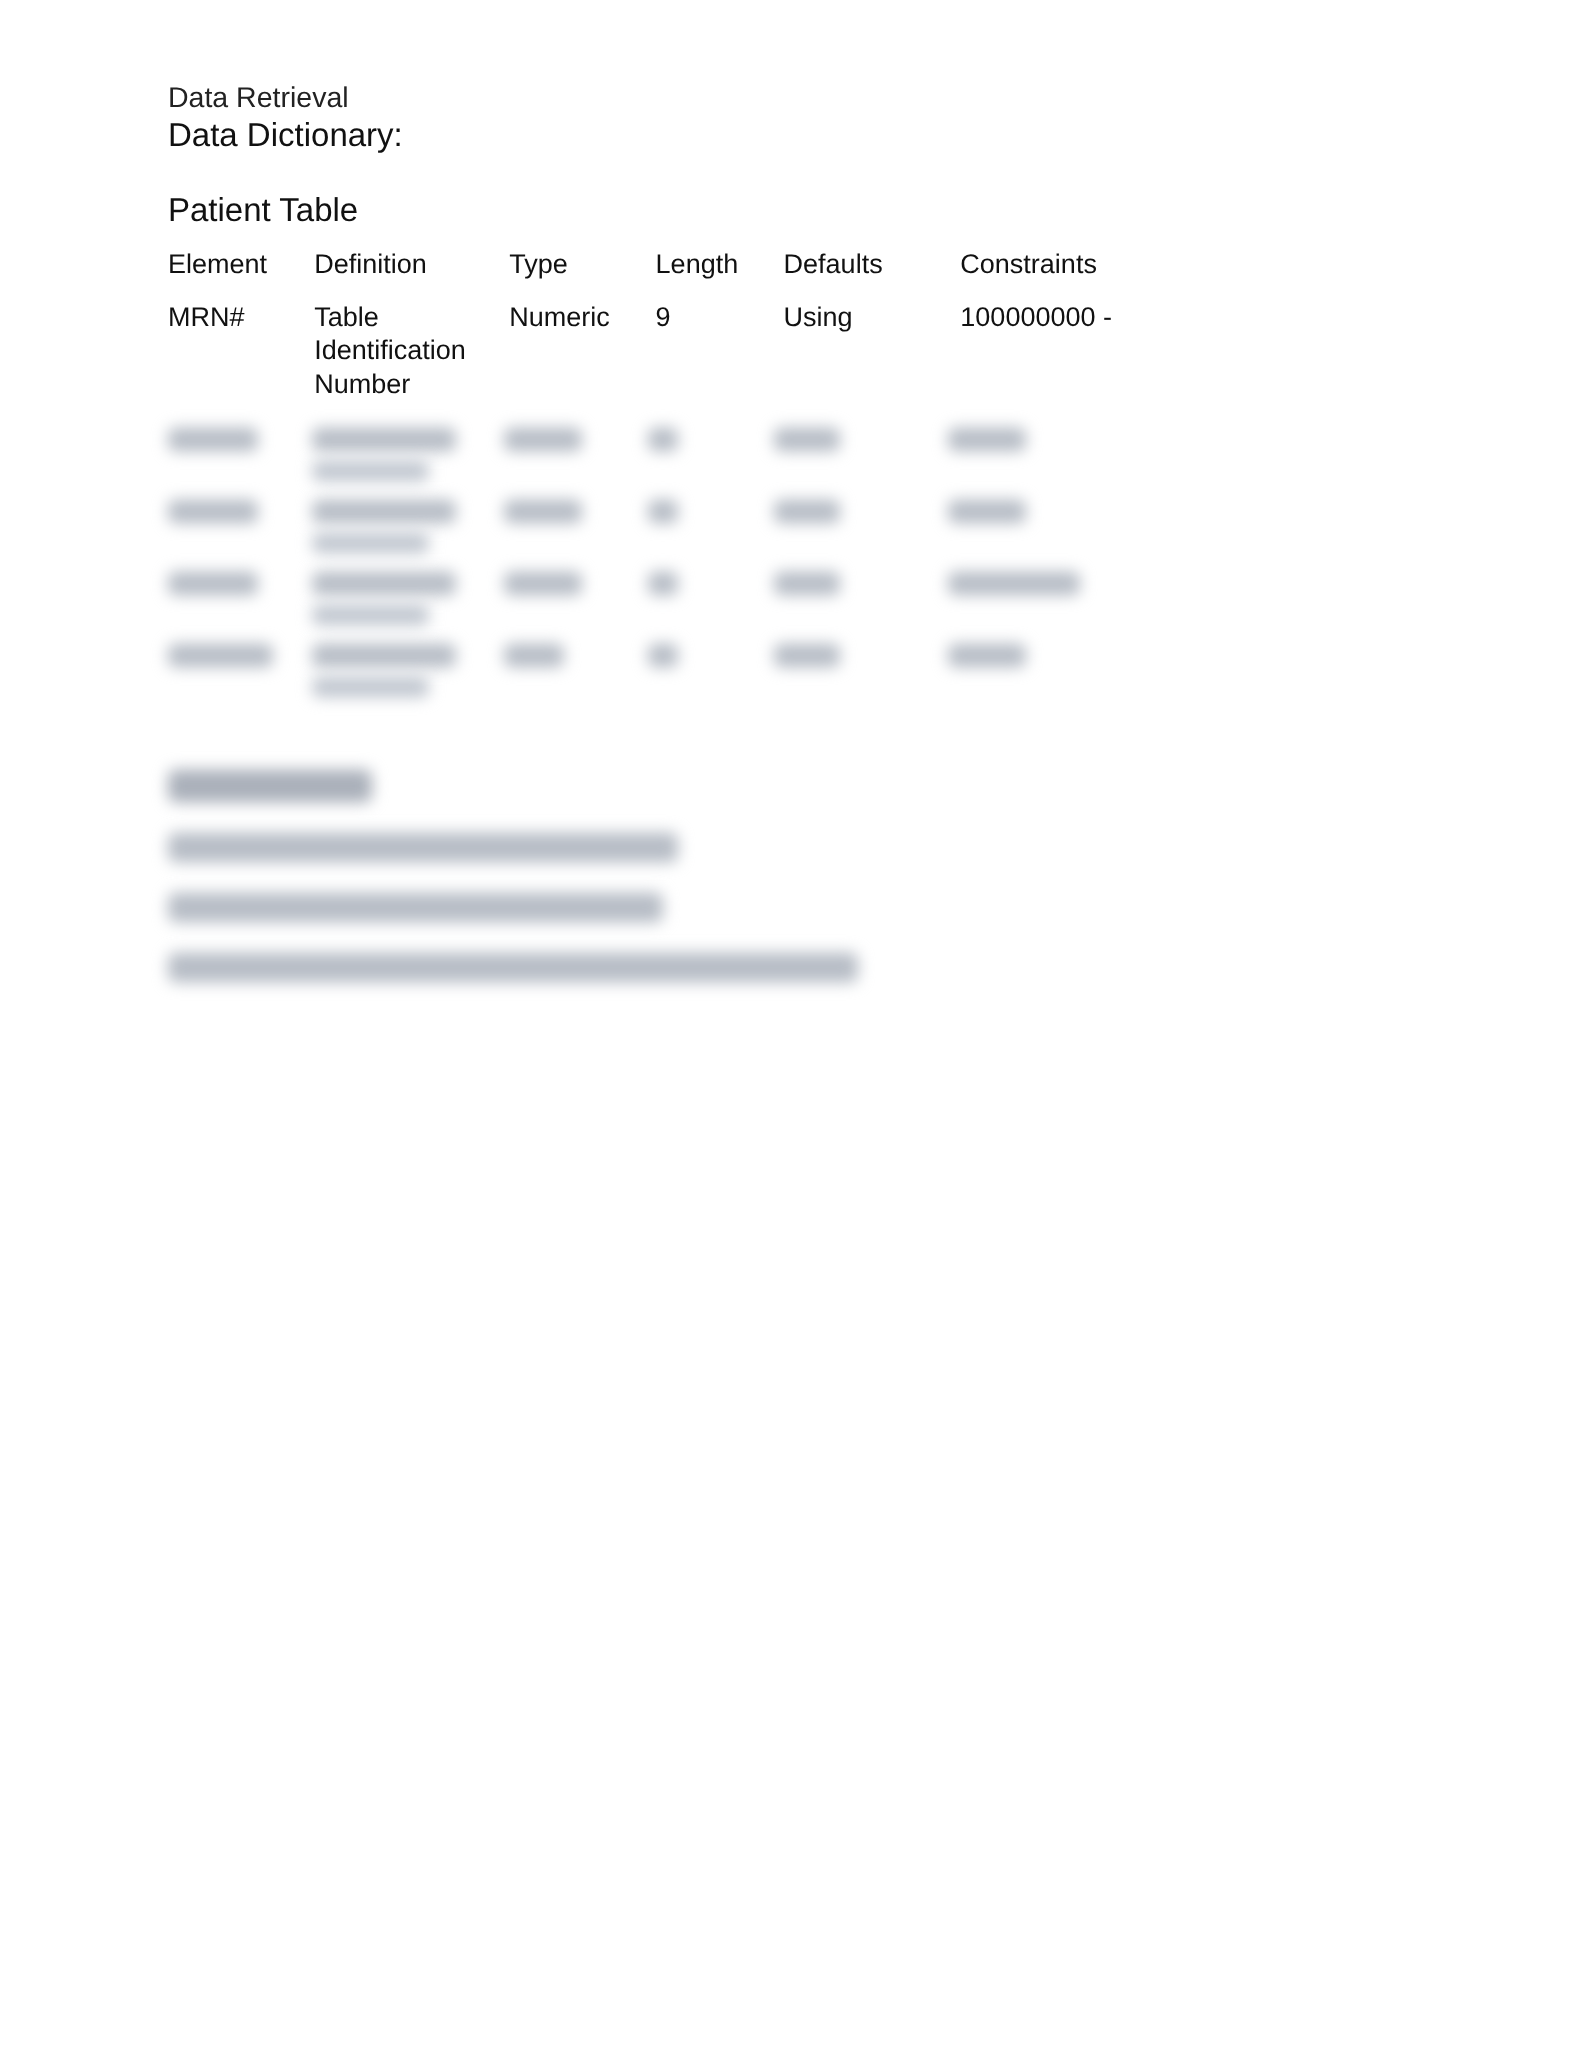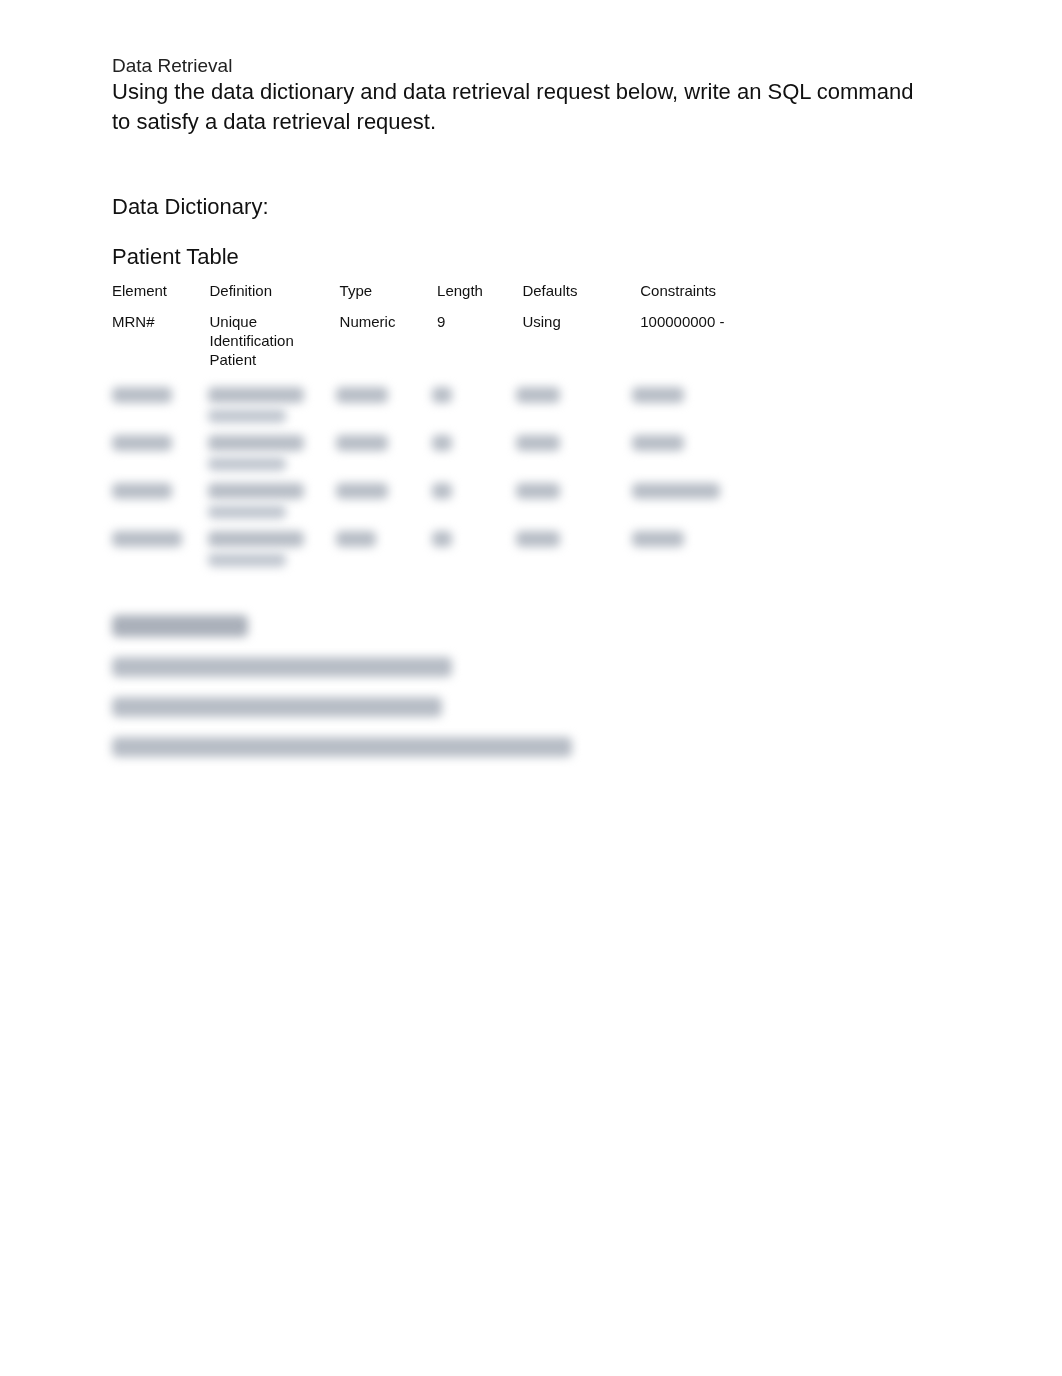--- a/index.html
+++ b/index.html
@@ -5,21 +5,21 @@
   * { box-sizing: border-box; margin: 0; padding: 0; }
   html, body { width: 1062px; height: 1376px; background: #ffffff; font-family: "Segoe UI", "Helvetica Neue", Arial, sans-serif; color: #1a1a1a; }
   .page { width: 1062px; height: 1376px; position: relative; padding: 55px 112px 0 112px; }
   .running-header { font-size: 19px; color: #222; }
   .doc-title { text-align: center; font-size: 31px; color: #2d4e8f; font-weight: 500; margin-bottom: 50px; letter-spacing: 0.2px; }
   .intro { font-size: 22px; color: #111; line-height: 1.35; margin-bottom: 58px; max-width: 820px; }
   .section-label { font-size: 22px; color: #111; margin-bottom: 24px; }
   .table-name { font-size: 22px; color: #111; margin-bottom: 8px; }
   .dict-table-wrap { position: relative; width: 640px; }
   table.dict { border-collapse: collapse; width: 100%; table-layout: fixed; }
-  table.dict th, table.dict td { text-align: left; font-size: 15px; font-weight: 400; color: #111; padding: 4px 6px 8px 0; vertical-align: top; line-height: 1.25; }
+  table.dict th, table.dict td { text-align: left; font-size: 18px; font-weight: 400; color: #111; padding: 4px 6px 8px 0; vertical-align: top; line-height: 1.25; }
   table.dict th { font-weight: 400; }
   .col-el { width: 96px; }
   .col-def { width: 128px; }
   .col-type { width: 96px; }
   .col-len { width: 84px; }
   .col-defaults { width: 116px; }
   .col-constraints { width: 110px; }
   
   .blurred-table-rows { margin-top: 4px; }
   .blurred-table-rows .brow { display:flex; height:48px; align-items:flex-start; padding-top:6px; }
@@ -42,21 +42,20 @@
   .table-shadow { box-shadow: 0 0 0 rgba(0,0,0,0); }
 </style>
 </head>
 <body>
 
 <div class="page">
 
   <div class="running-header">Data Retrieval</div>
 
 
-  <p class="intro">Using the data dictionary and data retrieval request below, write an SQL command to satisfy a data retrieval request.</p>
 
   <div class="section-label">Data Dictionary:</div>
 
   <div class="table-name">Patient Table</div>
 
   <div class="dict-table-wrap table-shadow">
     <table class="dict">
       <colgroup>
         <col class="col-el">
           <col class="col-def">
@@ -71,21 +70,21 @@
           <th>Definition</th>
           <th>Type</th>
           <th>Length</th>
           <th>Defaults</th>
           <th>Constraints</th>
         </tr>
       </thead>
       <tbody>
         <tr>
           <td>MRN#</td>
-          <td>Unique Identification Patient</td>
+          <td>Table Identification Number</td>
           <td>Numeric</td>
           <td>9</td>
           <td>Using</td>
           <td>100000000 -</td>
         </tr>
       </tbody>
     </table>
 
     <div class="blurred-table-rows">
       <div class="brow">

